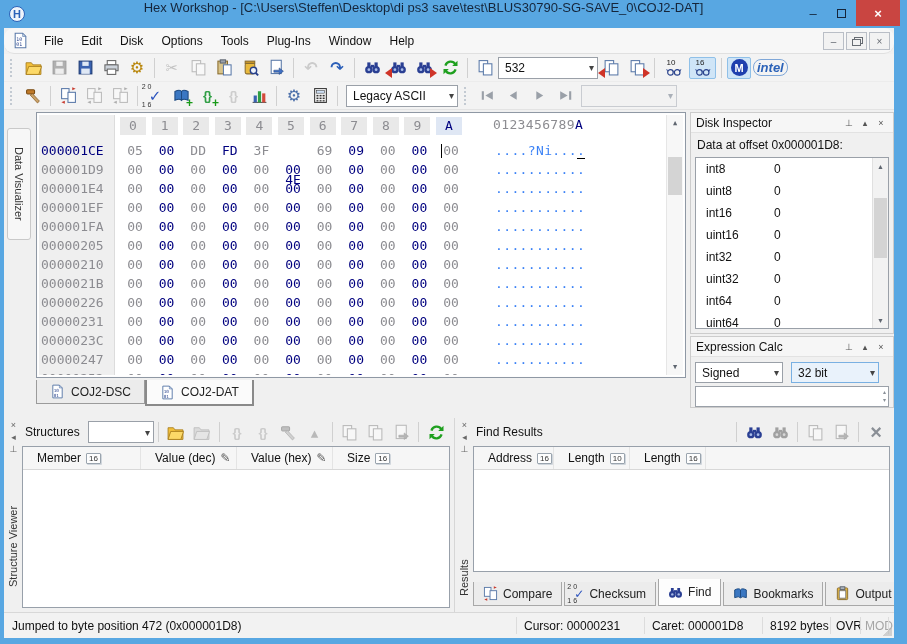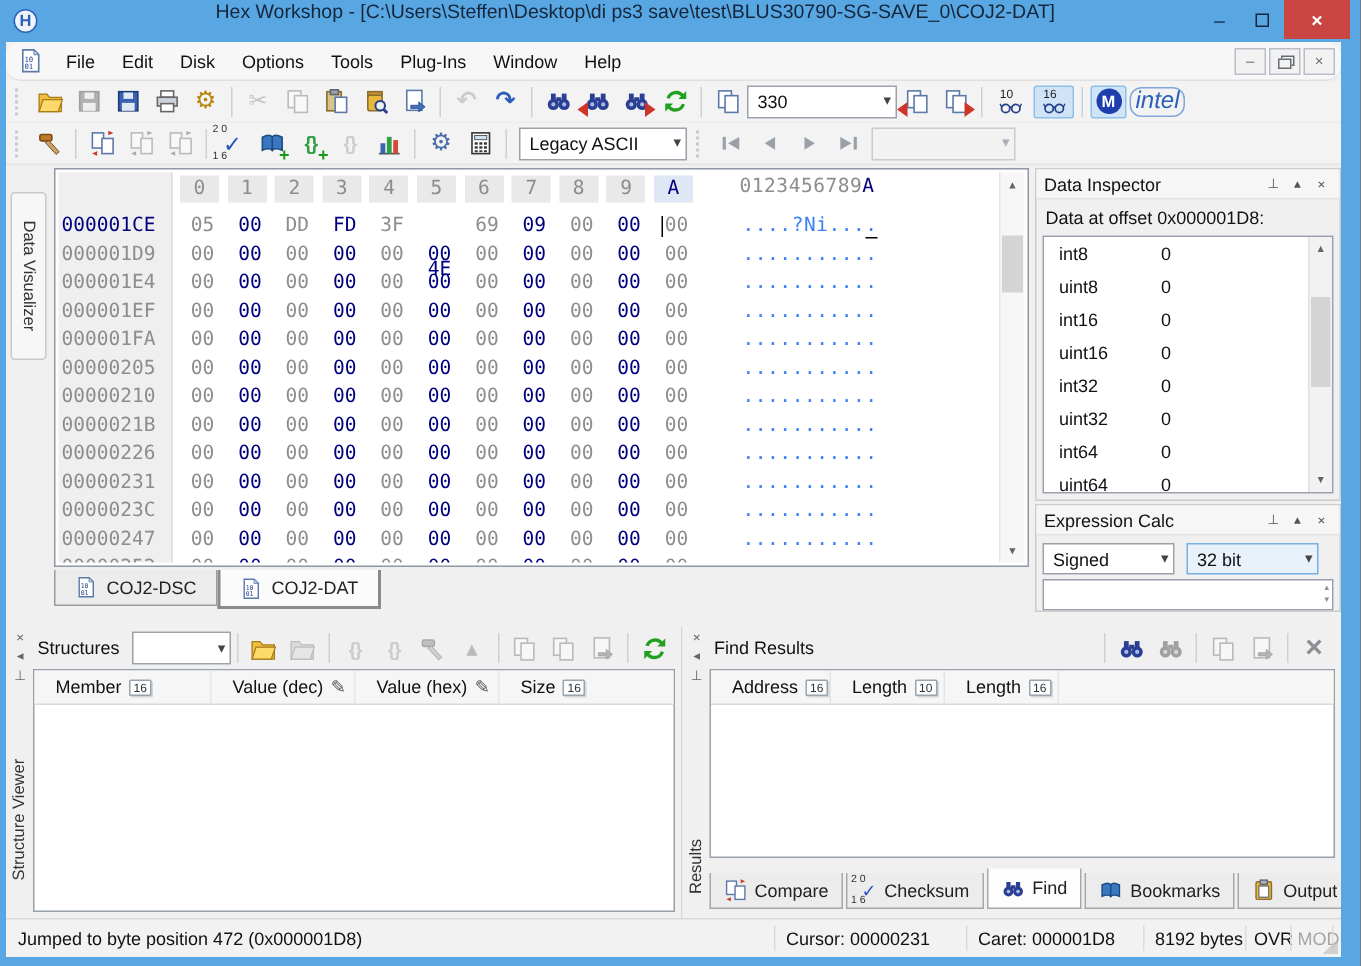--- a/index.html
+++ b/index.html
@@ -58,21 +58,21 @@
   .tri-r{border-top:5px solid transparent;border-bottom:5px solid transparent;border-left:7px solid #cf3428;}
   .pos-bl{left:-1px;bottom:1px;}   .pos-br{right:-1px;bottom:1px;}
   .plus{position:absolute;right:-2px;bottom:-1px;width:9px;height:9px;color:#189a18;font-weight:bold;font-size:12px;line-height:9px;}
   .chk{position:relative;color:#2a52be;font-size:15px;font-weight:bold;}
   .chk:before{content:"2 0";position:absolute;left:-7px;top:-4px;font-size:7px;color:#333;font-weight:normal;letter-spacing:0;}
   .chk:after{content:"1 6";position:absolute;left:-7px;bottom:-3px;font-size:7px;color:#333;font-weight:normal;}
   .baseglass{display:flex;flex-direction:column;align-items:flex-start;line-height:1;}
   .baseglass .num{font-size:8px;color:#222;margin-left:1px;}
   .moto{width:17px;height:17px;border-radius:50%;background:#1f3fae;color:#fff;font-weight:bold;font-size:11px;
     display:flex;align-items:center;justify-content:center;}
-  .intel{font-style:italic;color:#2b62b8;font-size:16px;border:1px solid #7fa7d8;border-radius:8px;padding:0 3px;}
+  .intel{font-style:italic;color:#2b62b8;font-size:13px;border:1px solid #7fa7d8;border-radius:8px;padding:0 3px;font-weight:bold;}
   .braces{color:#9aa0a8;font-size:13px;font-weight:bold;letter-spacing:-1px;}
   
   .dv-tab{position:absolute;left:3px;top:100px;width:24px;height:112px;background:#f7f7f7;border:1px solid #c9c9c9;
     border-radius:3px;writing-mode:vertical-rl;display:flex;align-items:center;justify-content:center;
     font-size:11px;color:#333;}
   .hexpane{position:absolute;left:32px;top:84px;width:650px;height:266px;background:#fff;
     border:1px solid #8f98a4;box-shadow:0 0 0 1px #fdfdfd inset;}
   .addrbg{position:absolute;left:2px;top:2px;width:76px;bottom:2px;background:#efefef;border-right:1px solid #dcdcdc;}
   .hex-mono{font-family:"DejaVu Sans Mono","Liberation Mono",monospace;font-size:13px;}
   .hcell{position:absolute;top:4px;width:26px;height:18px;line-height:18px;text-align:center;background:#e9e9e9;
@@ -380,21 +380,21 @@
             <use href="#i-refresh"></use>
           </svg>
         </span>
       <span class="sep"></span>
       <span class="tbtn">
           <svg class="ic">
             <use href="#i-copy"></use>
           </svg>
         </span>
       <span class="combo" style="width:100px;">
-        <span>330</span>
+        <span>532</span>
         <span class="chev">▾</span>
       </span>
       <span class="tbtn">
           <svg class="ic">
             <use href="#i-copy"></use>
           </svg>
           <span class="ovl tri-l pos-bl"></span>
         </span>
       <span class="tbtn">
           <svg class="ic">
@@ -747,21 +747,21 @@
       <div class="dtab active">
         <svg class="ic" style="width:15px;height:15px;">
             <use href="#i-doc"></use>
           </svg>
         <span>COJ2-DAT</span>
       </div>
     </div>
 
     <div class="rpanel di">
       <div class="ptitle">
-        <span>Data Inspector</span>
+        <span>Disk Inspector</span>
         <span class="sp"></span>
         <span class="pico">⊥</span>
         <span class="pico">▴</span>
         <span class="pico">×</span>
       </div>
       <div class="di-offset">Data at offset 0x000001D8:</div>
       <div class="di-list">
         <div>
             <div class="di-row">
               <span class="di-label">int8</span>

